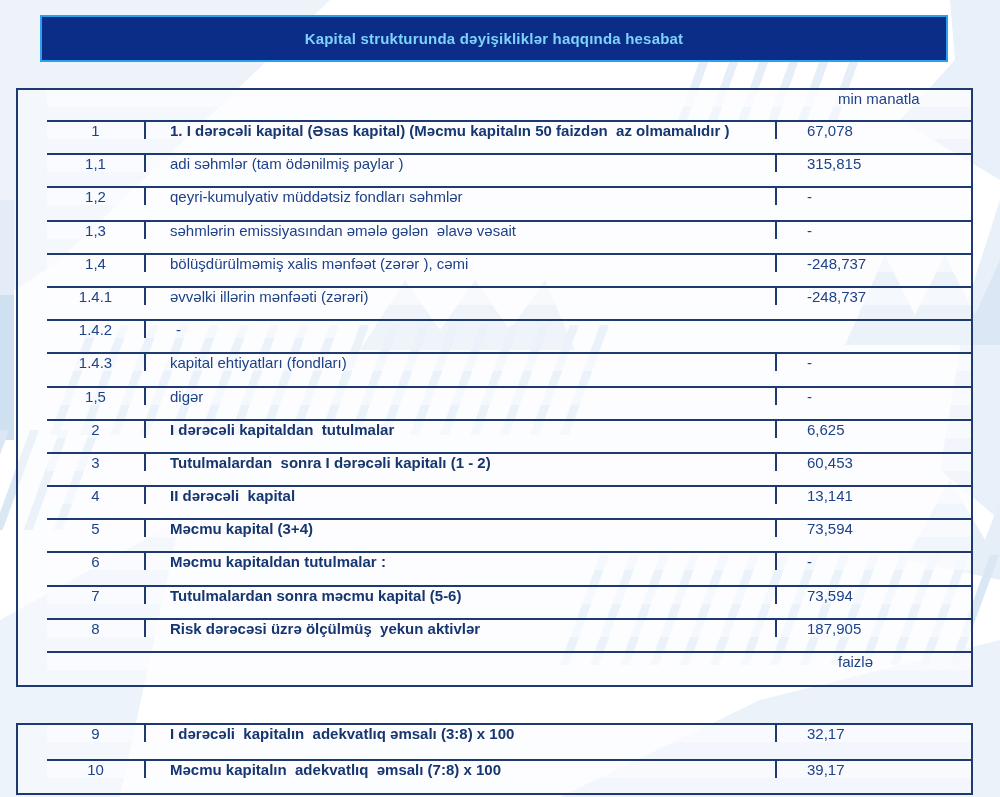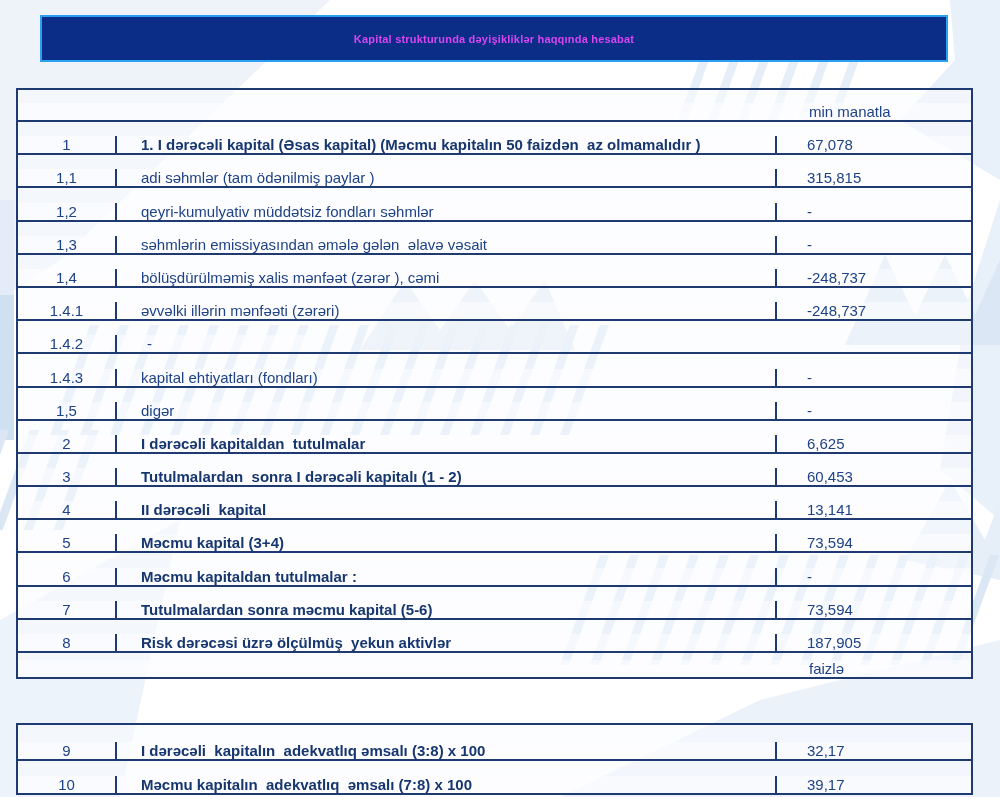--- a/index.html
+++ b/index.html
@@ -26,44 +26,44 @@
     left: 40px; top: 15px;
     width: 908px; height: 47px;
     background: #0b2c87;
     border: 2px solid #2aa0f0;
     display: flex;
     align-items: center;
     justify-content: center;
     z-index: 2;
   }
   .title-bar span {
-    color: #d946ef;
-    font-size: 11px;
+    color: #7dd3fc;
+    font-size: 15px;
     font-weight: bold;
     letter-spacing: .2px;
   }
 
   
   .tbl {
     position: absolute;
     left: 16px;
     width: 957px;
     border: 2px solid #1f3a70;
     z-index: 1;
     background: rgba(250, 252, 255, 0.55);
   }
   .tbl-main  { top: 88px; }
   .tbl-ratio { top: 723px; }
 
-  .trow { display: flex; align-items: flex-end; }
+  .trow { display: flex; align-items: flex-start; margin-left: 29px; }
   .trow + .trow { border-top: 2px solid #1f3a70; }
 
   .r-data  { height: 33.2px; }
   .r-unit  { height: 30px; }
-  .r-pct   { height: 26px; }
+  .r-pct   { height: 34px; }
   .tbl-ratio .r-data { height: 34px; }
 
   .cell {
     display: flex;
     align-items: center;
     font-size: 15px;
     color: #1d4286;
     background: rgba(253, 254, 255, 0.55);
   }
   .c-num {

